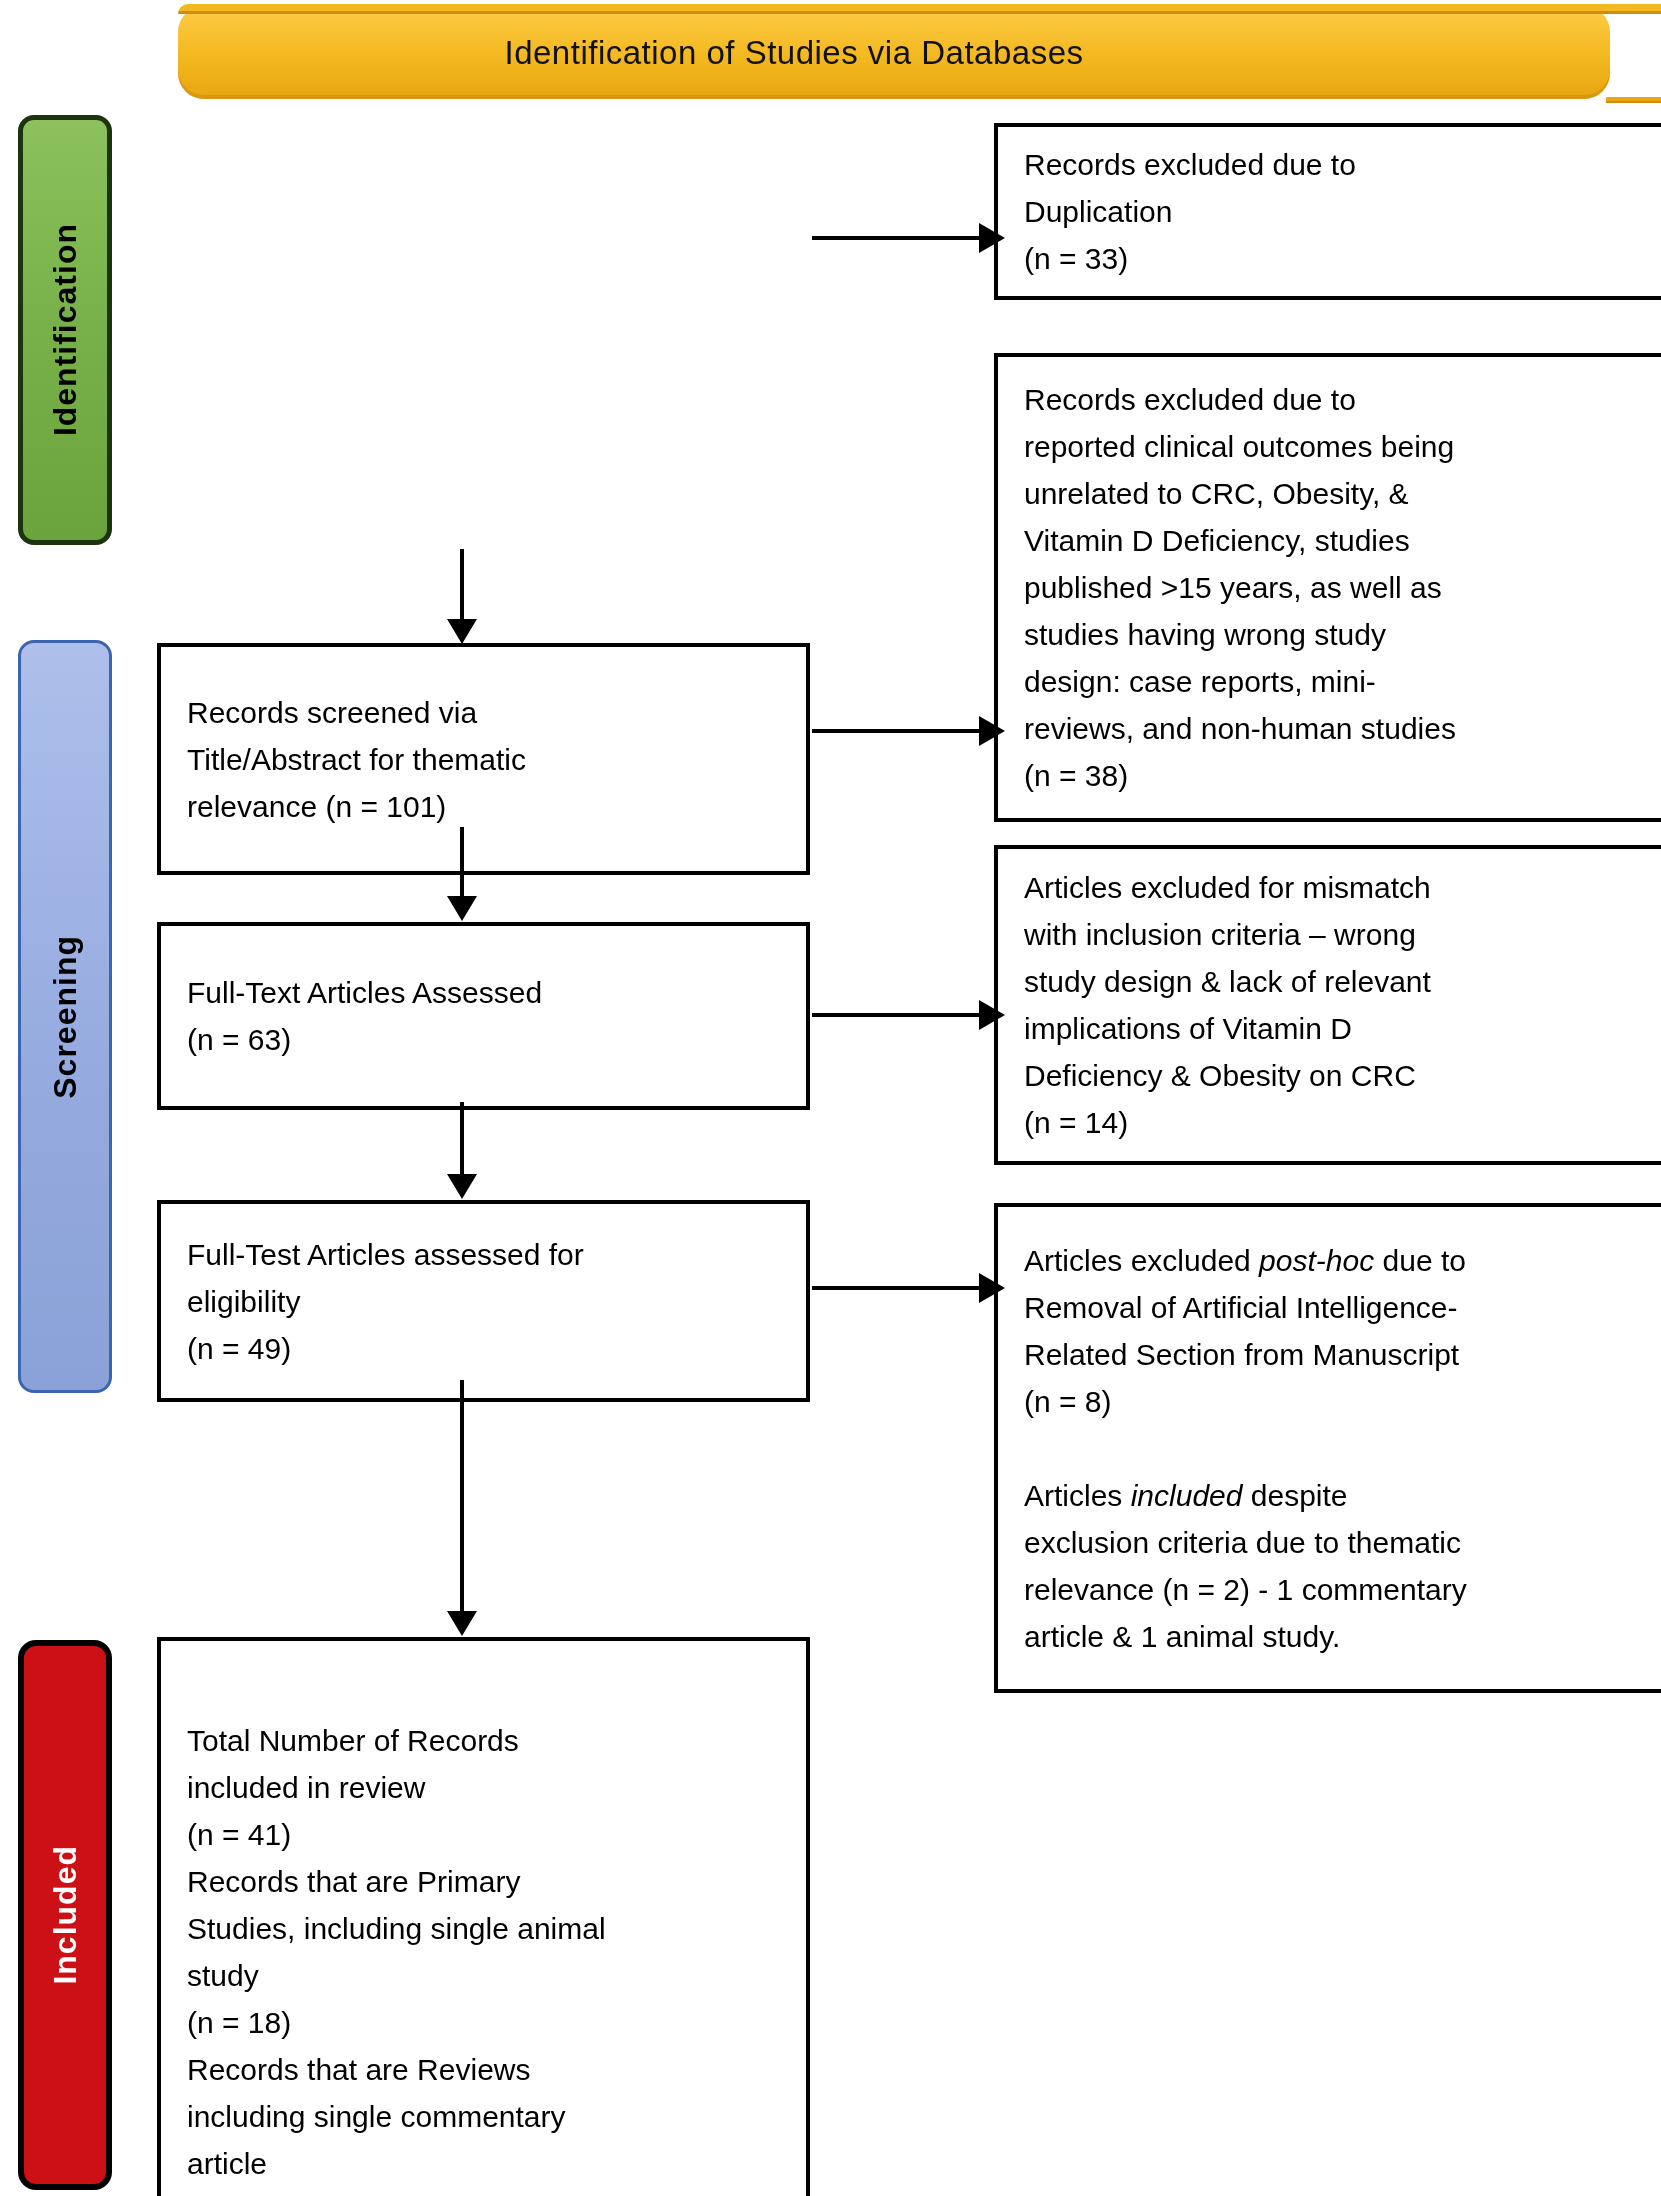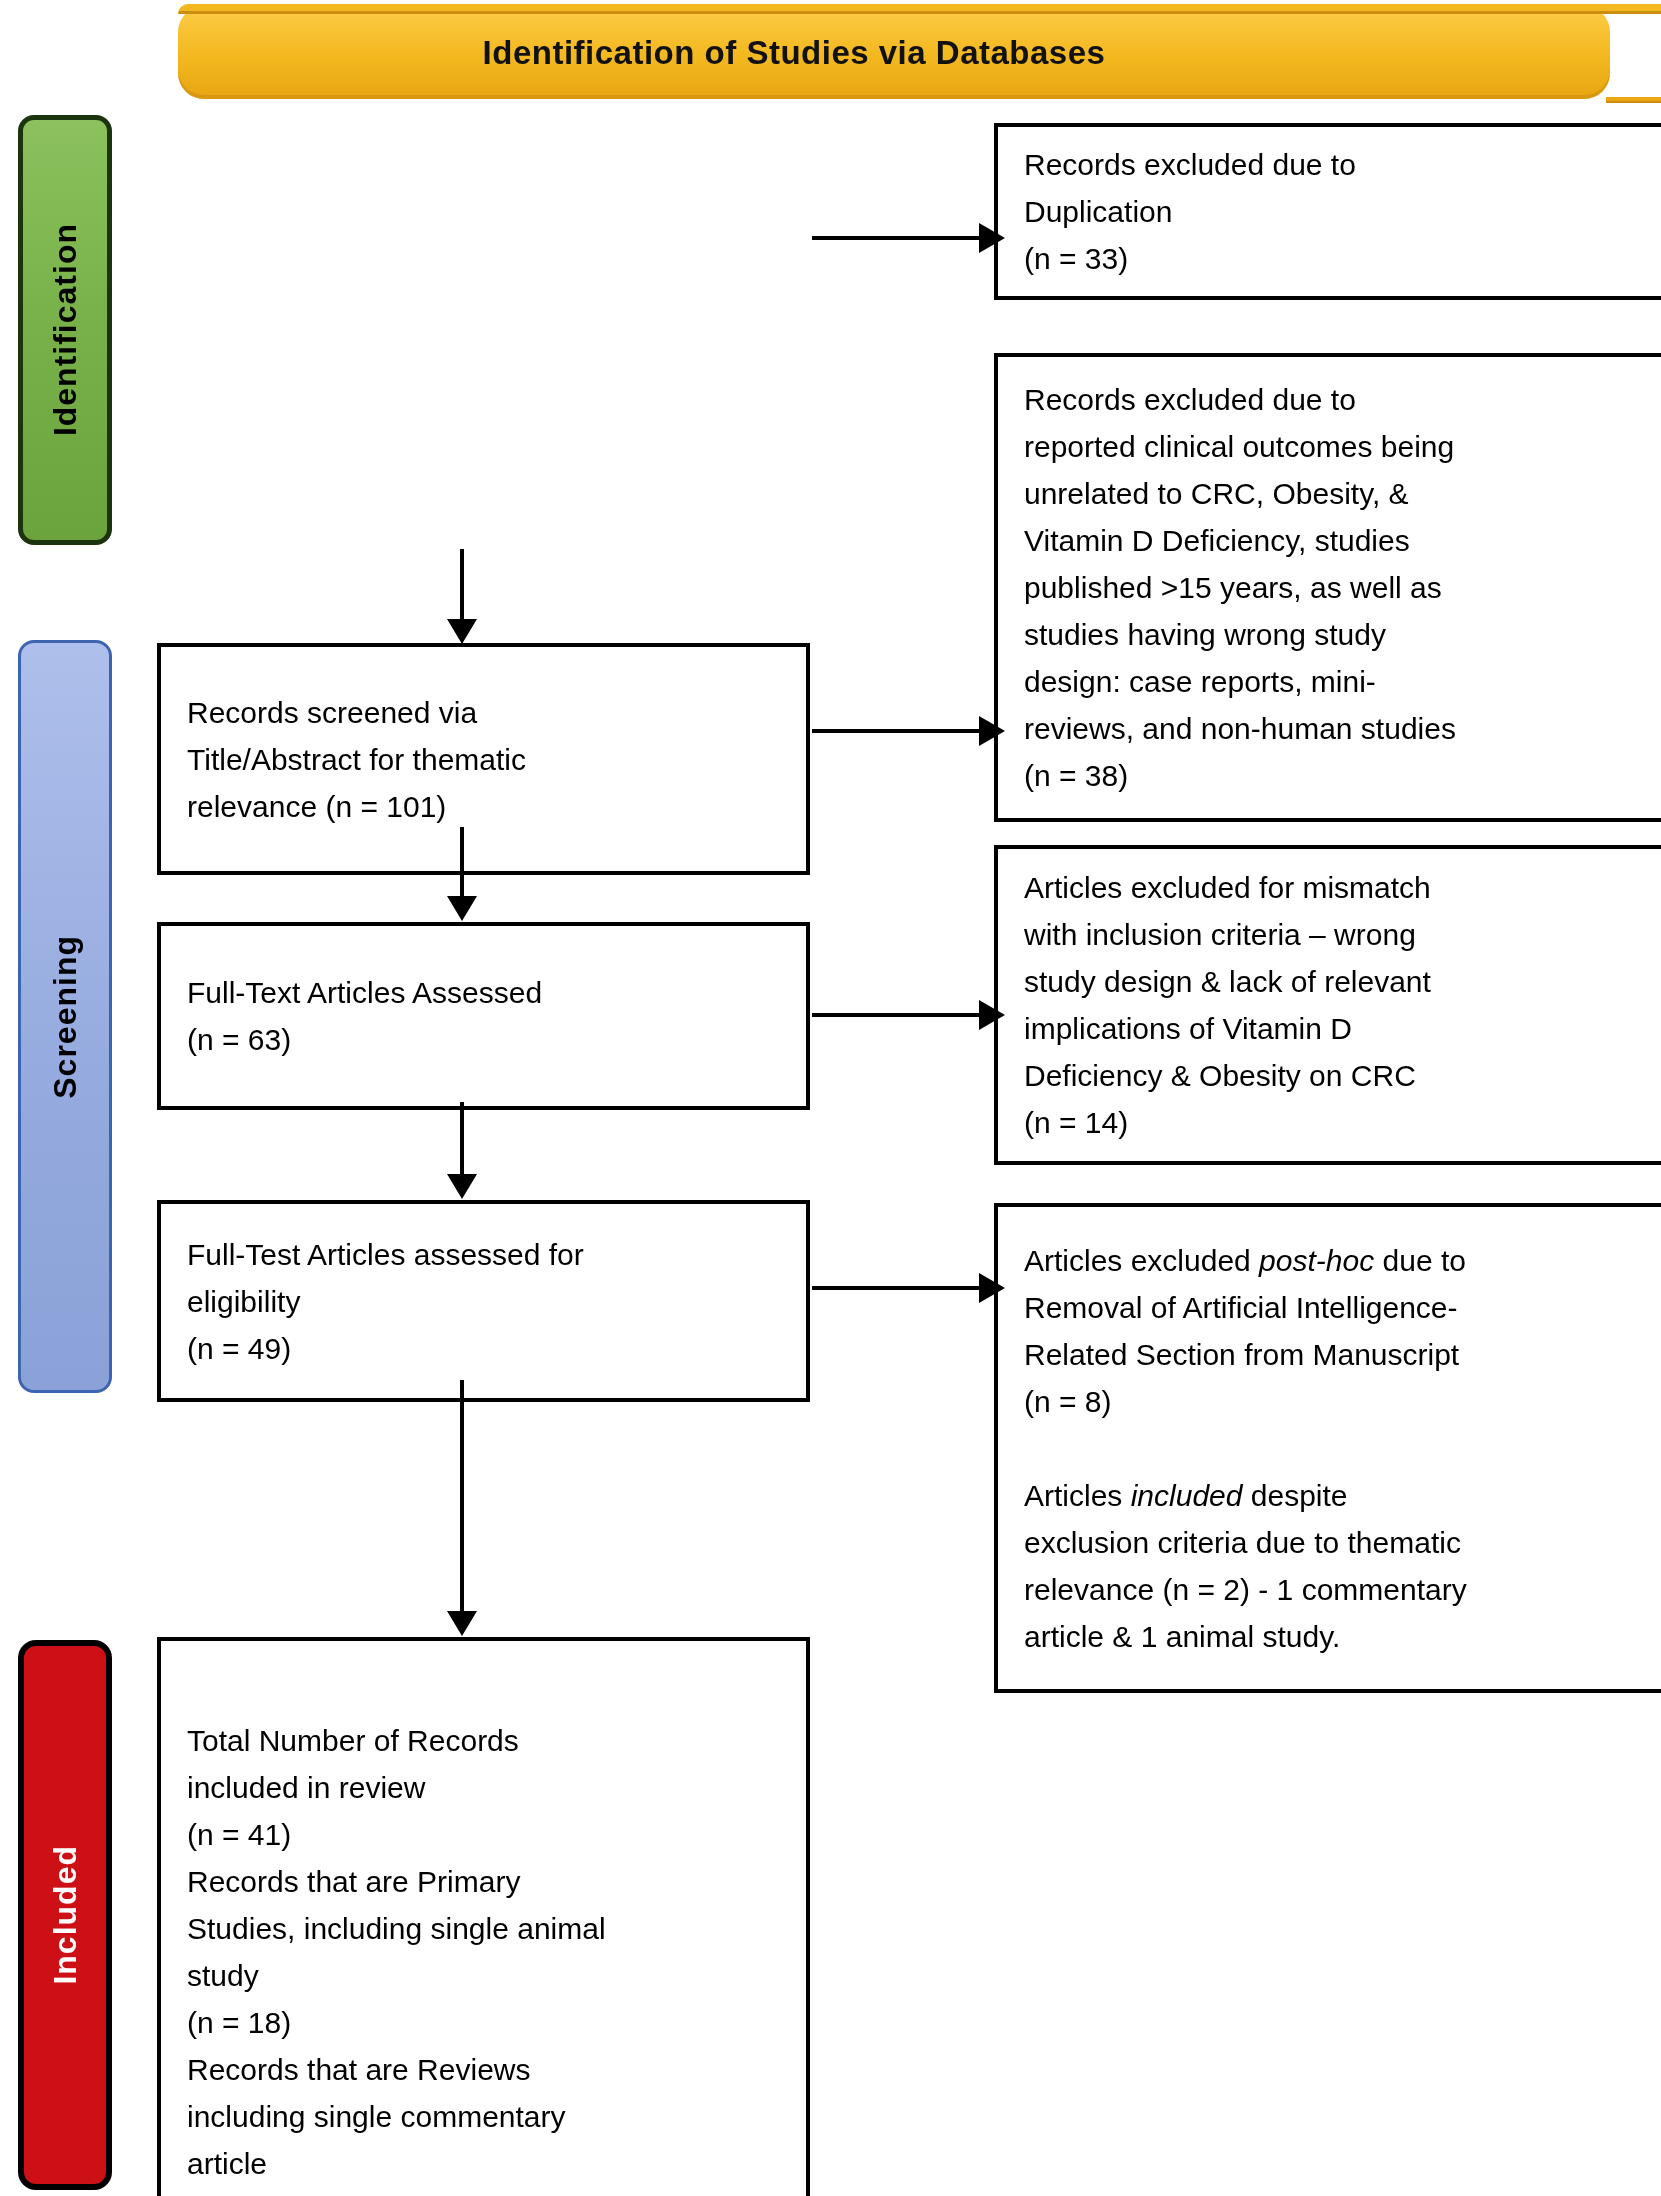--- a/index.html
+++ b/index.html
@@ -20,21 +20,21 @@
     background:#E9A713;border-bottom:2px solid #CC8D11;z-index:1;
   }
   .banner{
     position:absolute;left:178px;top:6px;width:1432px;height:93px;
     background:linear-gradient(180deg,#FDCB47 0%,var(--banner-yellow,#F3B81F) 55%,#E7A512 100%);
     border-radius:26px;z-index:2;
     display:flex;align-items:center;justify-content:center;
     box-shadow:inset 0 -4px 0 rgba(205,141,17,.55);
   }
   .banner-text{
-    font-weight:bold;font-size:33px;color:#111;padding-right:200px;letter-spacing:.5px;
+    font-weight:normal;font-size:33px;color:#111;padding-right:200px;letter-spacing:.5px;
   }
 
   
   .side{
     position:absolute;left:18px;width:94px;z-index:2;
     display:flex;align-items:center;justify-content:center;
   }
   .vtext{
     writing-mode:vertical-rl;transform:rotate(180deg);
     font-weight:bold;font-size:32px;letter-spacing:1px;color:#000;white-space:nowrap;

